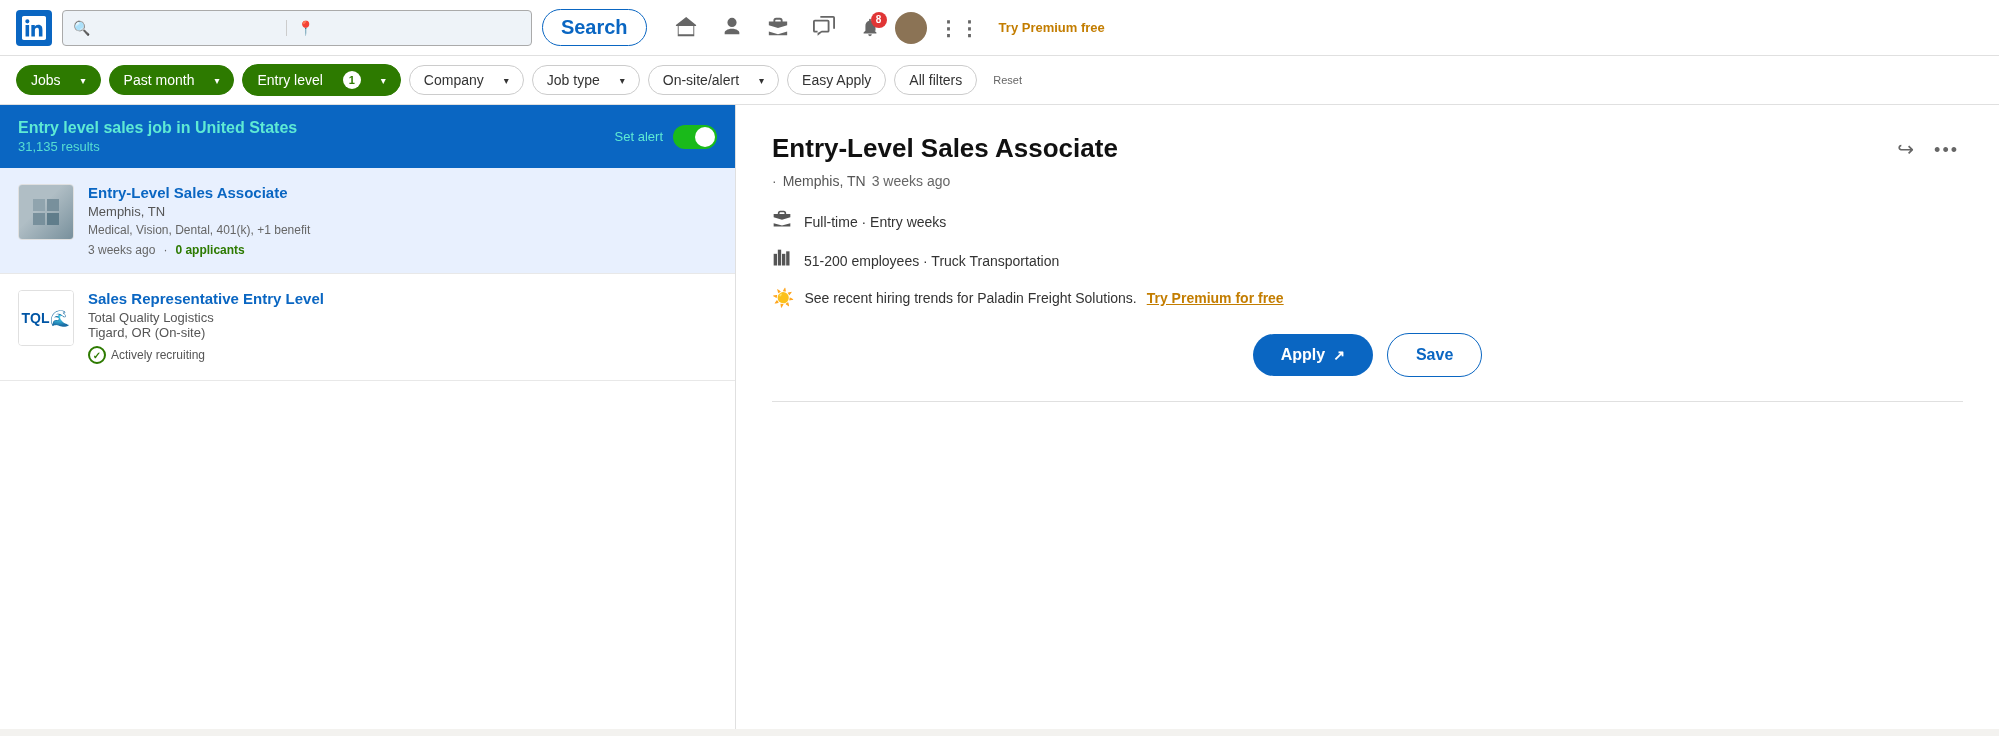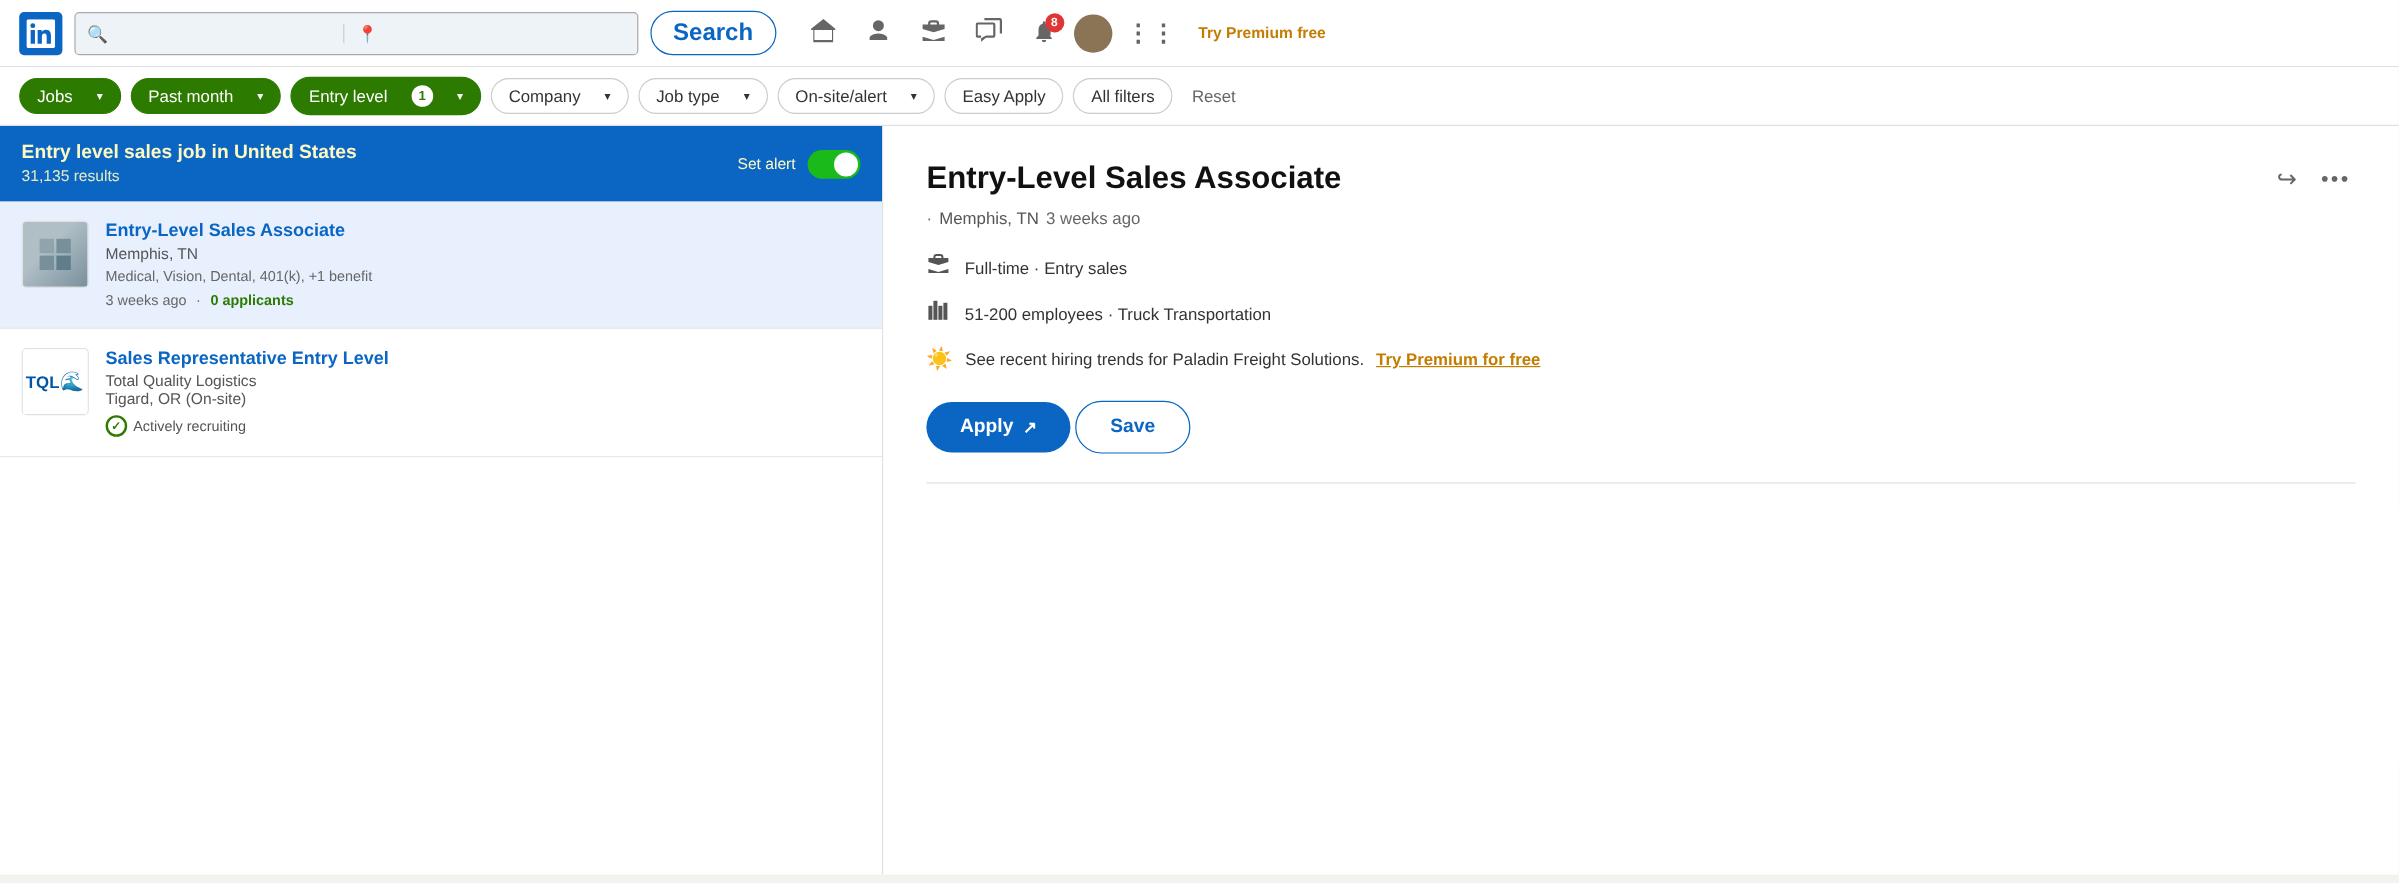--- a/index.html
+++ b/index.html
@@ -123,21 +123,21 @@
     .chevron { font-size: 10px; }
     .badge-count {
       background: #fff;
       color: #2d7a00;
       border-radius: 50%;
       width: 18px; height: 18px;
       display: flex; align-items: center; justify-content: center;
       font-size: 11px; font-weight: 700;
     }
     .reset-btn {
-      border: none; background: none; color: #666; font-size: 14px; cursor: pointer; padding: 6px 8px;
+      border: none; background: none; color: #666; font-size: 11px; cursor: pointer; padding: 6px 8px;
     }
 
     
     .main-content {
       display: flex;
       height: calc(100vh - 112px);
       overflow: hidden;
     }
 
     
@@ -145,21 +145,21 @@
       width: 736px;
       flex-shrink: 0;
       overflow-y: auto;
       background: #fff;
       border-right: 1px solid #e0e0e0;
     }
 
     
     .results-header {
       background: #0a66c2;
-      color: #fef9c3;
+      color: #5eead4;
       padding: 14px 18px;
       display: flex; align-items: center; justify-content: space-between;
     }
     .results-title { font-size: 16px; font-weight: 600; }
     .results-count { font-size: 13px; opacity: 0.9; margin-top: 2px; }
     .set-alert-group { display: flex; align-items: center; gap: 10px; }
     .set-alert-label { font-size: 13px; }
     .toggle-switch {
       width: 44px; height: 24px;
       background: #1aba1a;
@@ -253,21 +253,21 @@
     .detail-section { display: flex; align-items: center; gap: 12px; margin-bottom: 14px; }
     .detail-icon { color: #555; font-size: 18px; flex-shrink: 0; }
     .detail-text { font-size: 14px; color: #333; }
     .premium-note {
       display: flex; align-items: center; gap: 10px;
       margin-bottom: 24px;
       font-size: 14px; color: #333;
     }
     .bulb-icon { font-size: 18px; }
     .premium-link { color: #c37d00; font-weight: 600; text-decoration: underline; cursor: pointer; }
-    .apply-section { display: flex; gap: 4px; align-items: center; margin-top: 8px; }
+    .apply-section { display: flex; gap: 14px; align-items: center; margin-top: 8px; justify-content: center; }
     .apply-btn {
       background: #0a66c2;
       color: #fff;
       border: none;
       border-radius: 24px;
       padding: 12px 28px;
       font-size: 16px;
       font-weight: 600;
       cursor: pointer;
       display: flex; align-items: center; gap: 8px;
@@ -467,21 +467,21 @@
       <span>Memphis, TN</span>
       <span class="time-ago">3 weeks ago</span>
     </div>
 
     <div class="detail-section">
       <span class="detail-icon">
         <svg width="20" height="20" viewBox="0 0 24 24" fill="#555">
             <path d="M17 6V5a3 3 0 00-3-3h-4a3 3 0 00-3 3v1H2v4l10 3 10-3V6h-5zm-8-1a1 1 0 011-1h4a1 1 0 011 1v1H9V5zM2 17v4h20v-4l-10 2.927L2 17z"></path>
           </svg>
       </span>
-      <span class="detail-text">Full-time · Entry sales</span>
+      <span class="detail-text">Full-time · Entry weeks</span>
     </div>
 
     <div class="detail-section">
       <span class="detail-icon">
         <svg width="20" height="20" viewBox="0 0 24 24" fill="#555">
             <rect x="2" y="7" width="4" height="14"></rect>
             <rect x="7" y="2" width="4" height="19"></rect>
             <rect x="12" y="7" width="4" height="14"></rect>
             <rect x="17" y="4" width="4" height="17"></rect>
           </svg>

